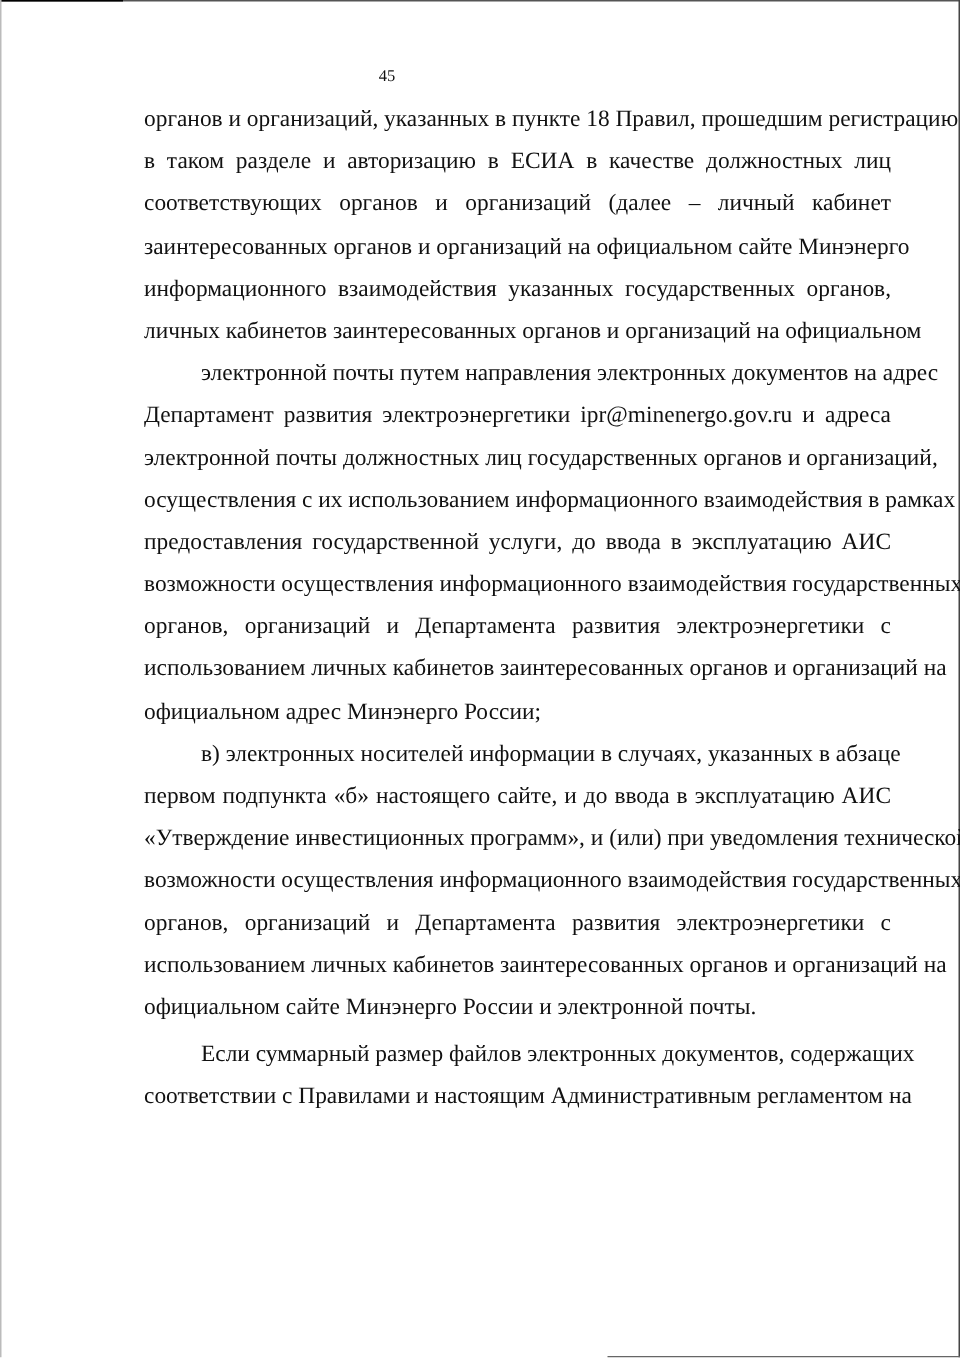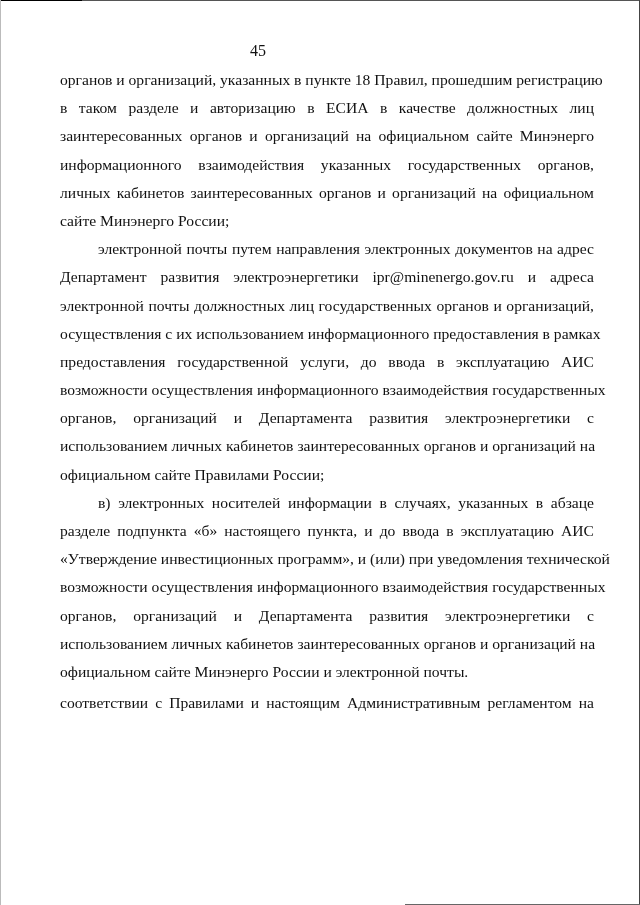--- a/index.html
+++ b/index.html
@@ -33,37 +33,38 @@
     }
     .scan-border-bottom {
       position: absolute; left: 405px; bottom: 0; width: 235px; height: 1px;
       background: #666666;
     }
     .page-number {
       position: absolute;
       left: 0; width: 516px;
       top: 42px;
       text-align: center;
-      font-size: 16px;
+      font-size: 11px;
       line-height: 18px;
     }
     .body-text {
       position: absolute;
       left: 60px;
       top: 66px;
       width: 534px;
       font-size: 15.6px;
       line-height: 28.2px;
     }
     .line {
       display: block;
       height: 28.2px;
       white-space: nowrap;
       text-align: justify;
       text-align-last: justify;
+      margin-left: 36px;
     }
     .line.last {
       text-align-last: left;
     }
     .line.indent {
       padding-left: 38px;
     }
     .para-gap {
       height: 3px;
     }
@@ -77,47 +78,48 @@
 <div class="scan-border-right"></div>
 <div class="scan-border-bottom"></div>
 
 <div class="page-number">45</div>
 
 <div class="body-text">
 
   <div>
     <span class="line">органов и организаций, указанных в пункте 18 Правил, прошедшим регистрацию</span>
     <span class="line">в таком разделе и авторизацию в ЕСИА в качестве должностных лиц</span>
+    <span class="line">соответствующих органов и организаций (далее – личный кабинет</span>
     <span class="line">заинтересованных органов и организаций на официальном сайте Минэнерго</span>
     <span class="line">информационного взаимодействия указанных государственных органов,</span>
     <span class="line">личных кабинетов заинтересованных органов и организаций на официальном</span>
-    <span class="line last">сайте Минэнерго России;</span>
   </div>
 
   <div>
     <span class="line indent">электронной почты путем направления электронных документов на адрес</span>
     <span class="line">Департамент развития электроэнергетики ipr@minenergo.gov.ru и адреса</span>
     <span class="line">электронной почты должностных лиц государственных органов и организаций,</span>
-    <span class="line">осуществления с их использованием информационного предоставления в рамках</span>
+    <span class="line">осуществления с их использованием информационного взаимодействия в рамках</span>
     <span class="line">предоставления государственной услуги, до ввода в эксплуатацию АИС</span>
     <span class="line">возможности осуществления информационного взаимодействия государственных</span>
     <span class="line">органов, организаций и Департамента развития электроэнергетики с</span>
     <span class="line">использованием личных кабинетов заинтересованных органов и организаций на</span>
-    <span class="line last">официальном сайте Правилами России;</span>
+    <span class="line last">официальном адрес Минэнерго России;</span>
   </div>
 
   <div>
     <span class="line indent">в) электронных носителей информации в случаях, указанных в абзаце</span>
-    <span class="line">разделе подпункта «б» настоящего пункта, и до ввода в эксплуатацию АИС</span>
+    <span class="line">первом подпункта «б» настоящего сайте, и до ввода в эксплуатацию АИС</span>
     <span class="line">«Утверждение инвестиционных программ», и (или) при уведомления технической</span>
     <span class="line">возможности осуществления информационного взаимодействия государственных</span>
     <span class="line">органов, организаций и Департамента развития электроэнергетики с</span>
     <span class="line">использованием личных кабинетов заинтересованных органов и организаций на</span>
     <span class="line last">официальном сайте Минэнерго России и электронной почты.</span>
   </div>
 
   <div class="para-gap"></div>
 
   <div>
+    <span class="line indent">Если суммарный размер файлов электронных документов, содержащих</span>
     <span class="line">соответствии с Правилами и настоящим Административным регламентом на</span>
   </div>
 
 </div>
 
 </body></html>

